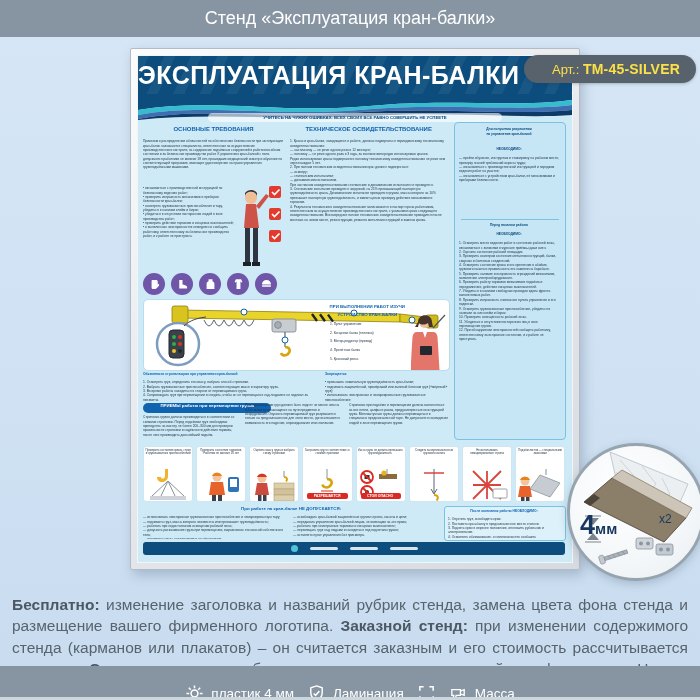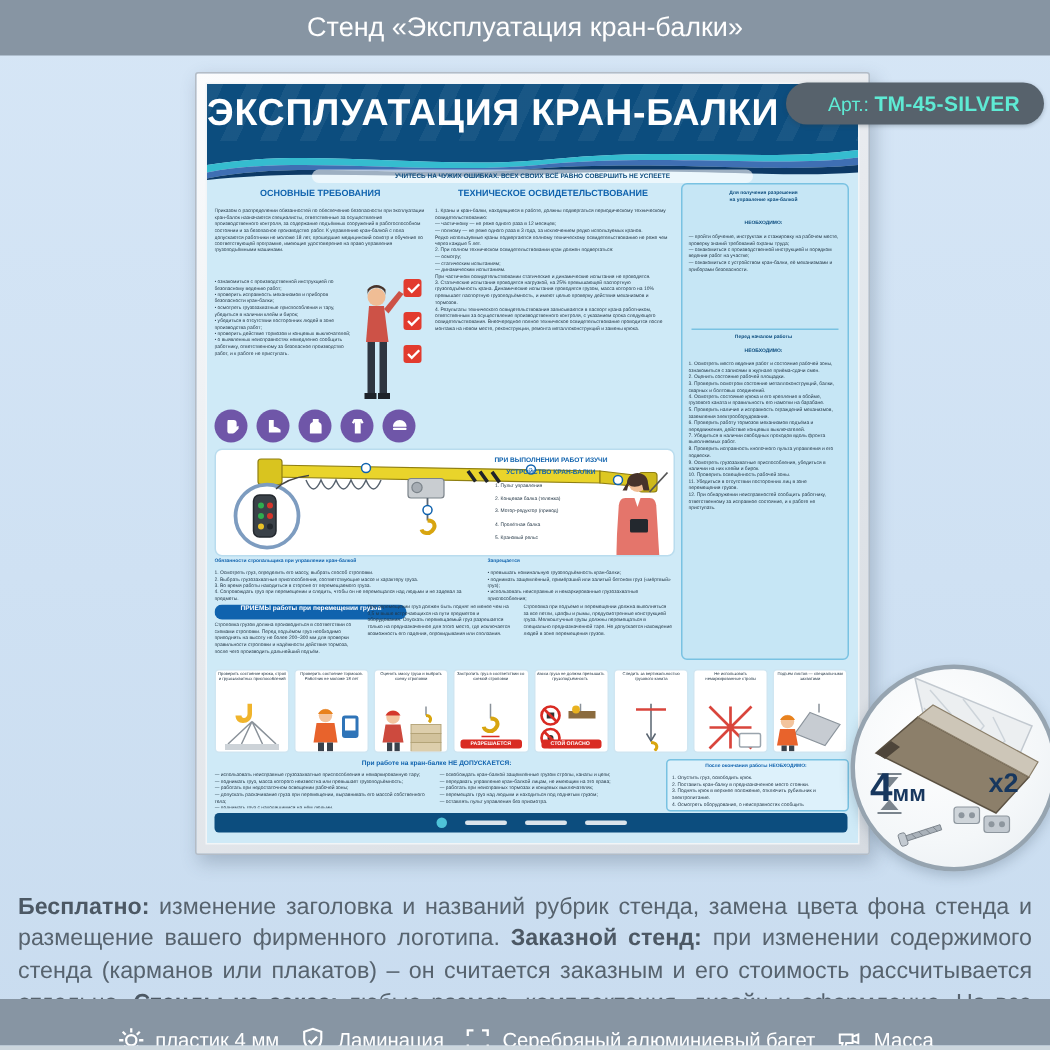--- a/index.html
+++ b/index.html
@@ -8,21 +8,21 @@
     font-family:"Liberation Sans",sans-serif;}
   
   .topbar{position:absolute;left:0;top:0;width:700px;height:37px;background:#8795a3;
     color:#fff;text-align:center;line-height:37px;font-size:18px;}
   .bottombar{position:absolute;left:0;top:666px;width:700px;height:31px;background:#8795a3;
     display:flex;align-items:center;justify-content:center;gap:13px;color:#fff;font-size:13.5px;}
   .bottomstrip{position:absolute;left:0;top:697px;width:700px;height:3px;background:#ccd6dd;}
   .spec{display:flex;align-items:center;gap:7px;white-space:nowrap;margin-top:24px;}
   .spec svg{display:block;}
   
-  .art-badge{position:absolute;top:55px;right:4px;background:#57626c;color:#5eead4;border-radius:15px;
+  .art-badge{position:absolute;top:55px;right:4px;background:#57626c;color:#fde047;border-radius:15px;
     padding:6px 16px 6px 28px;font-size:13px;z-index:30;box-shadow:0 1px 3px rgba(40,55,70,.3);}
   .art-badge .code{font-weight:bold;font-size:14px;letter-spacing:.2px;}
   
   .poster{position:absolute;left:130px;top:48px;width:448px;height:520px;border-radius:2px;
     background:linear-gradient(145deg,#fbfcfd 0%,#e7eaee 45%,#d6dbe1 100%);
     border:1px solid #b3bcc6;box-shadow:3px 5px 12px rgba(60,80,100,.28);z-index:5;}
   .poster-inner{position:absolute;inset:7px;background:#cfeaf7;outline:1px solid #f2f5f7;overflow:hidden;}
   .p-head{position:absolute;left:0;top:0;width:100%;height:40px;
     background:#0c4d7e;
     background-image:repeating-linear-gradient(115deg,rgba(255,255,255,.055) 0 10px,rgba(255,255,255,0) 10px 24px);}
@@ -71,21 +71,21 @@
     display:flex;align-items:center;justify-content:center;gap:12px;}
   .pf-dot{width:7px;height:7px;border-radius:50%;background:#4fc3d8;}
   .pf-dash{width:28px;height:3px;border-radius:2px;background:rgba(255,255,255,.85);}
   
   .round-badge{position:absolute;left:567px;top:443px;width:132px;height:132px;border-radius:50%;
     background:radial-gradient(circle at 40% 35%,#ffffff 0%,#f4f7f9 60%,#e8edf1 100%);
     border:3px solid #96a4b0;box-shadow:0 3px 8px rgba(60,80,100,.25);z-index:20;}
   .rb-thick{position:absolute;left:10px;top:64px;color:#17375e;font-weight:bold;text-align:center;}
   .rb-thick .n{font-size:27px;}
   .rb-thick .u{font-size:15px;}
-  .rb-qty{position:absolute;left:89px;top:66px;color:#17375e;font-weight:bold;font-size:18px;}
+  .rb-qty{position:absolute;left:89px;top:66px;color:#17375e;font-weight:normal;font-size:12px;}
   
   .desc{position:absolute;left:12px;right:12px;top:578px;height:88px;overflow:hidden;
     font-size:15.5px;line-height:21.5px;color:#57636e;text-align:justify;}
   .desc b{color:#4c5864;}
 </style>
 </head>
 <body>
 
 <div class="page">
 
@@ -516,21 +516,20 @@
         <path d="M7 10l2 2 4-4.5" fill="none" stroke="#fff" stroke-width="1.6"></path>
       </svg>
       <span>Ламинация</span>
     </div>
     <div class="spec">
       <svg width="19" height="19" viewBox="0 0 20 20">
         <g stroke="#fff" stroke-width="1.6" fill="none">
           <path d="M7 3H3v4M13 3h4v4M17 13v4h-4M7 17H3v-4"></path>
         </g>
       </svg>
-      <span>Серебряный алюминиевый багет</span>
     </div>
     <div class="spec">
       <svg width="19" height="19" viewBox="0 0 20 20">
         <g stroke="#fff" stroke-width="1.4" fill="none">
           <path d="M3 6h9v6H7.5l-1 5H4l1-5H3z"></path>
           <path d="M12 7.5l4-1.5v6l-4-1.5"></path>
         </g>
       </svg>
       <span>Масса</span>
     </div>

